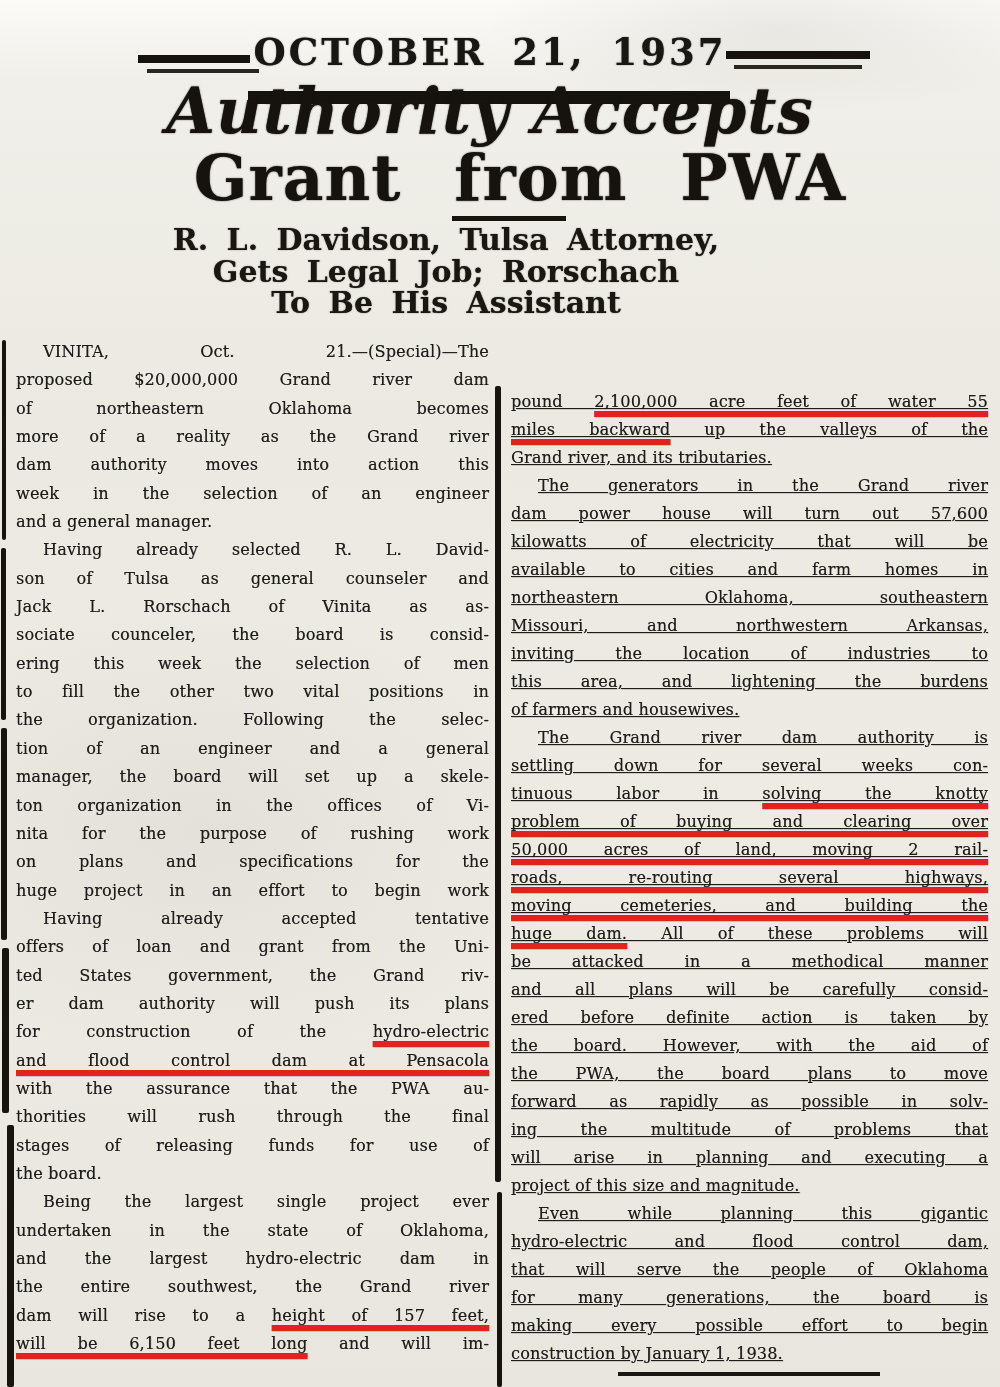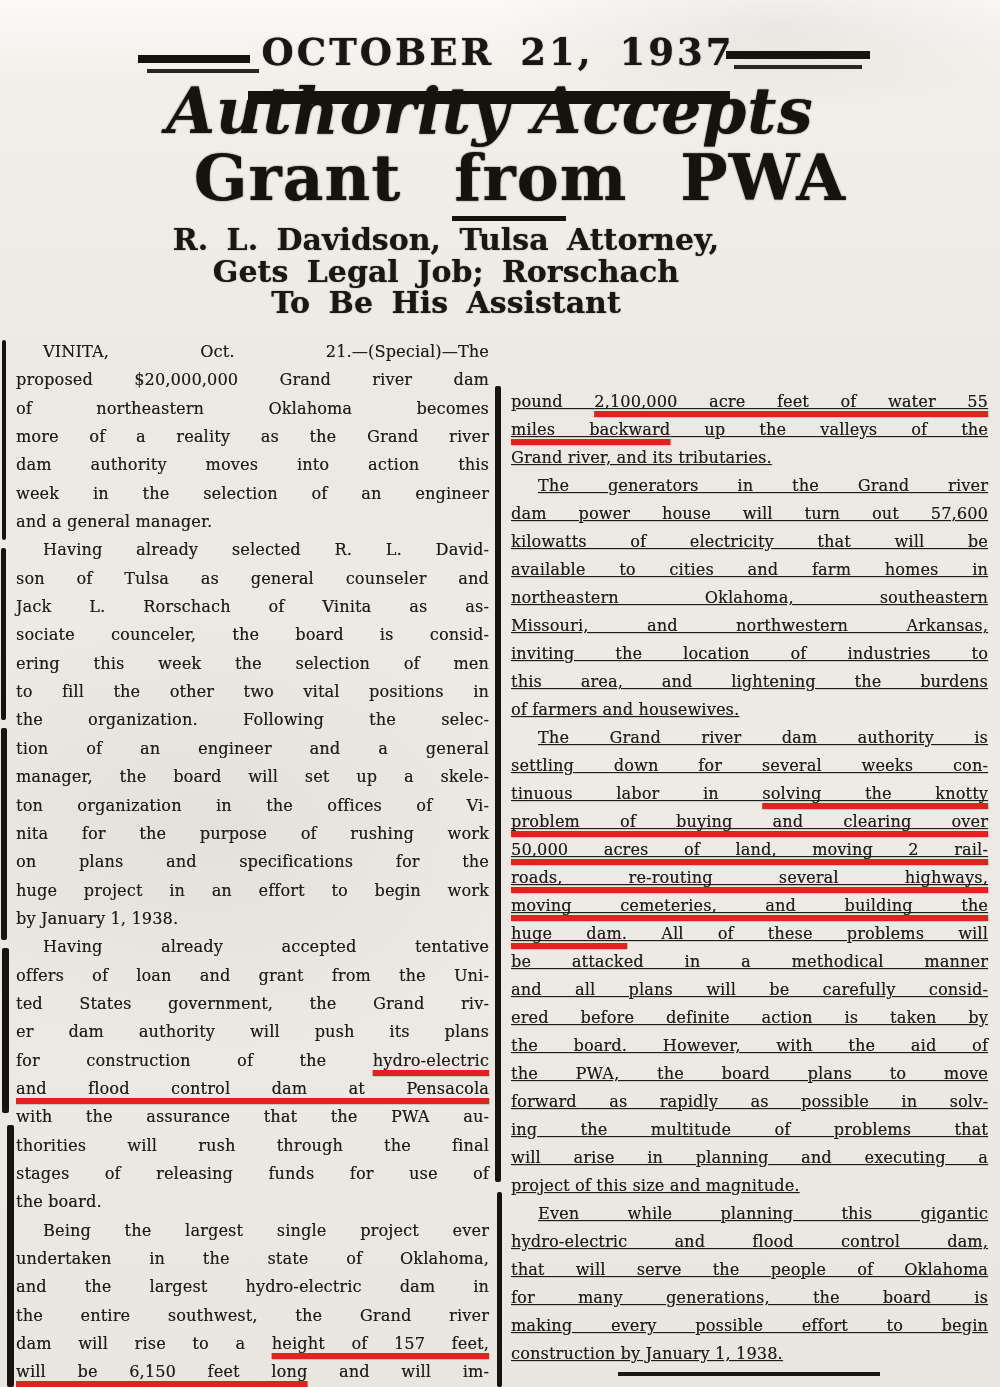--- a/index.html
+++ b/index.html
@@ -8,21 +8,21 @@
     position:relative; width:1000px; height:1387px; overflow:hidden;
     background:
       radial-gradient(ellipse 420px 120px at 78% 2%, rgba(110,105,95,0.10), transparent 70%),
       radial-gradient(ellipse 500px 300px at 20% 60%, rgba(110,105,95,0.08), transparent 75%),
       linear-gradient(180deg,#fbfaf7 0%, #f1efe9 6%, #ebe9e2 30%, #edebe4 62%, #e8e6de 100%);
     font-family:"DejaVu Serif","Liberation Serif",serif;
     color:#1e1c1a;
   }
   
   .date-row {
-    position:absolute; top:30px; left:8px; width:980px; text-align:center;
+    position:absolute; top:30px; left:0; width:980px; text-align:center;
     font-size:37px; font-weight:bold; letter-spacing:3px; word-spacing:10px;
     color:#191714; text-shadow:0 0 1.2px rgba(25,23,20,0.75);
   }
   .rule { position:absolute; background:#16130f; }
   .rule.soft { background:#2a2620; }
   .headline {
     position:absolute; text-align:center; font-weight:bold; color:#16130f;
     font-size:63px; letter-spacing:1px; text-shadow:0 0 1.6px rgba(22,19,15,0.8);
     white-space:nowrap;
   }
@@ -99,21 +99,20 @@
       <div class="ln">sociate counceler, the board is consid-</div>
       <div class="ln">ering this week the selection of men</div>
       <div class="ln">to fill the other two vital positions in</div>
       <div class="ln">the organization. Following the selec-</div>
       <div class="ln">tion of an engineer and a general</div>
       <div class="ln">manager, the board will set up a skele-</div>
       <div class="ln">ton organization in the offices of Vi-</div>
       <div class="ln">nita for the purpose of rushing work</div>
       <div class="ln">on plans and specifications for the</div>
       <div class="ln">huge project in an effort to begin work</div>
-      <div class="ln end">by January 1, 1938.</div>
       <div class="ln ind">Having already accepted tentative</div>
       <div class="ln">offers of loan and grant from the Uni-</div>
       <div class="ln">ted States government, the Grand riv-</div>
       <div class="ln">er dam authority will push its plans</div>
       <div class="ln">for construction of the <span class="u">hydro-electric</span></div>
       <div class="ln"><span class="u">and flood control dam at Pensacola</span></div>
       <div class="ln">with the assurance that the PWA au-</div>
       <div class="ln">thorities will rush through the final</div>
       <div class="ln">stages of releasing funds for use of</div>
       <div class="ln end">the board.</div>

